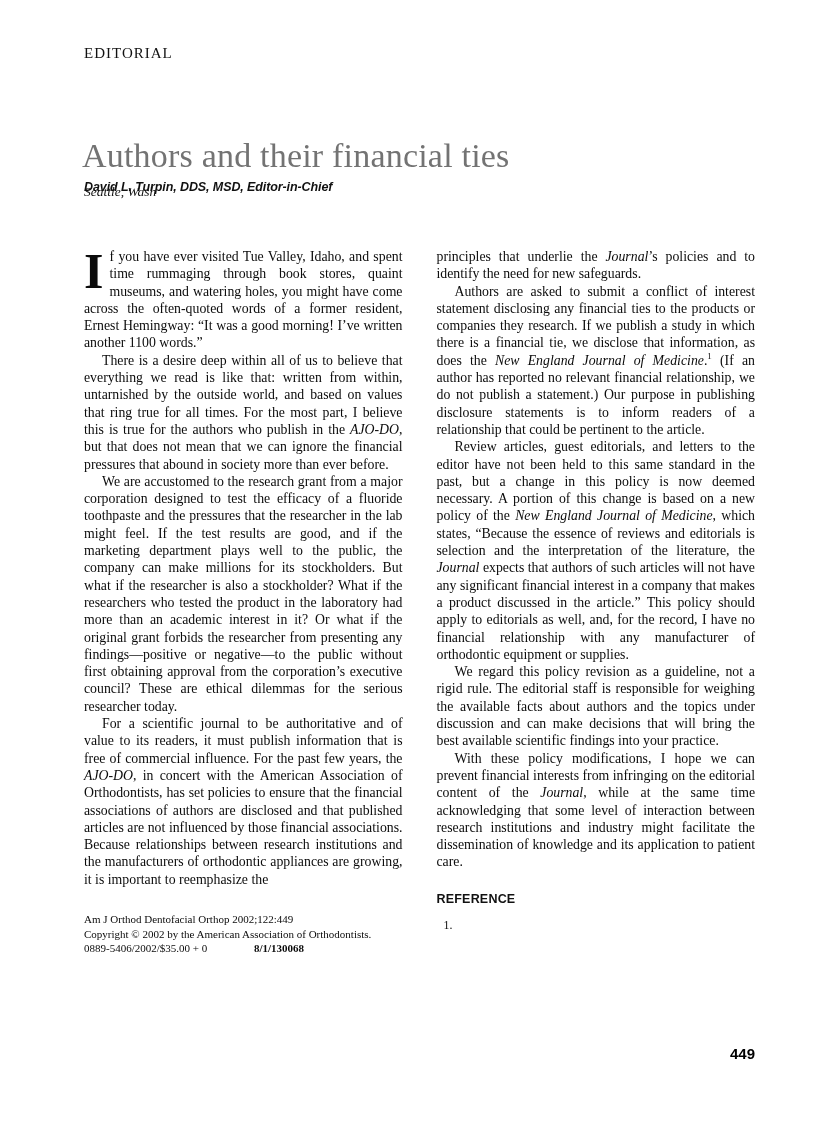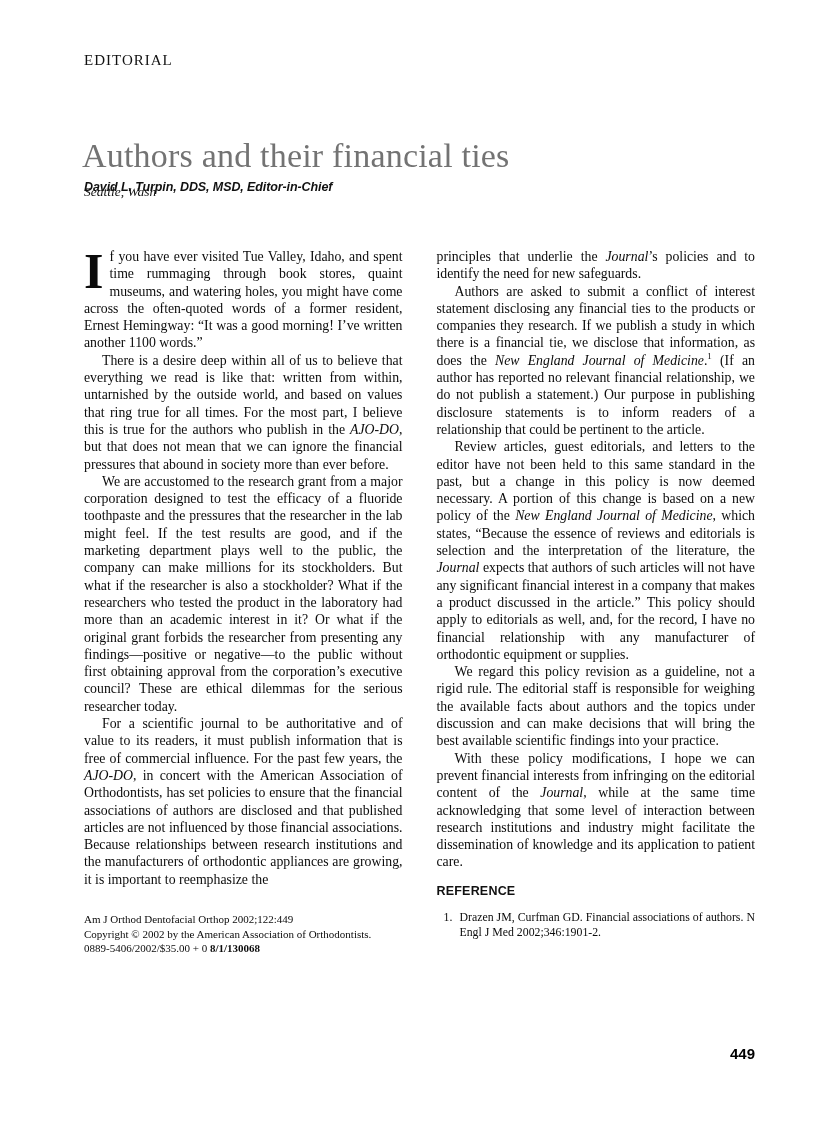--- a/index.html
+++ b/index.html
@@ -13,21 +13,21 @@
     overflow: hidden;
   }
   .page {
     position: absolute;
     inset: 0;
     background: #ffffff;
   }
   .section-label {
     position: absolute;
     left: 84px;
-    top: 52px;
+    top: 45px;
     font-size: 15px;
     letter-spacing: 1px;
     color: #111;
   }
   .title {
     position: absolute;
     left: 82px;
     top: 114px;
     font-size: 34px;
     font-weight: 400;
@@ -77,38 +77,38 @@
   }
   .col p.para.no-indent { text-indent: 0; }
   .dropcap {
     float: left;
     font-weight: bold;
     font-size: 50px;
     line-height: 43px;
     margin: 2px 6px 0 0;
   }
   .em { font-style: italic; }
-  .b  { font-weight: bold; }
+  .b  { font-weight: bold; margin-left: 44px; }
   sup {
     font-size: 9px;
     line-height: 0;
     vertical-align: super;
   }
   .footnote {
     position: absolute;
     left: 0;
     bottom: 0;
     width: 100%;
     font-size: 11px;
     line-height: 14.7px;
     text-align: left;
     text-indent: 0;
   }
   .reference {
-    margin-top: 12px;
+    margin-top: 20px;
     text-align: left;
   }
   .ref-heading {
     font-family: "Liberation Sans", sans-serif;
     font-weight: bold;
     font-size: 12.5px;
     letter-spacing: 0.2px;
     margin-bottom: 10px;
     color: #111;
   }
@@ -166,21 +166,20 @@
       <p class="para no-indent"><span>principles that underlie the </span><span class="em">Journal</span><span>’s policies and to identify the need for new safeguards.</span></p>
       <p class="para"><span>Authors are asked to submit a conflict of interest statement disclosing any financial ties to the products or companies they research. If we publish a study in which there is a financial tie, we disclose that information, as does the </span><span class="em">New England Journal of Medicine</span><span>.</span><sup>1</sup><span> (If an author has reported no relevant financial relationship, we do not publish a statement.) Our purpose in publishing disclosure statements is to inform readers of a relationship that could be pertinent to the article.</span></p>
       <p class="para"><span>Review articles, guest editorials, and letters to the editor have not been held to this same standard in the past, but a change in this policy is now deemed necessary. A portion of this change is based on a new policy of the </span><span class="em">New England Journal of Medicine</span><span>, which states, “Because the essence of reviews and editorials is selection and the interpretation of the literature, the </span><span class="em">Journal</span><span> expects that authors of such articles will not have any significant financial interest in a company that makes a product discussed in the article.” This policy should apply to editorials as well, and, for the record, I have no financial relationship with any manufacturer of orthodontic equipment or supplies.</span></p>
       <p class="para"><span>We regard this policy revision as a guideline, not a rigid rule. The editorial staff is responsible for weighing the available facts about authors and the topics under discussion and can make decisions that will bring the best available scientific findings into your practice.</span></p>
       <p class="para"><span>With these policy modifications, I hope we can prevent financial interests from infringing on the editorial content of the </span><span class="em">Journal</span><span>, while at the same time acknowledging that some level of interaction between research institutions and industry might facilitate the dissemination of knowledge and its application to patient care.</span></p>
 
       <div class="reference">
         <div class="ref-heading">REFERENCE</div>
         <div class="ref-item">
           <span class="ref-num">1.</span>
-          <span>Drazen JM, Curfman GD. Financial associations of authors. N Engl J Med 2002;346:1901-2.</span>
         </div>
       </div>
     </div>
 
   </div>
 
   <div class="page-number">449</div>
 
 </div>
 

